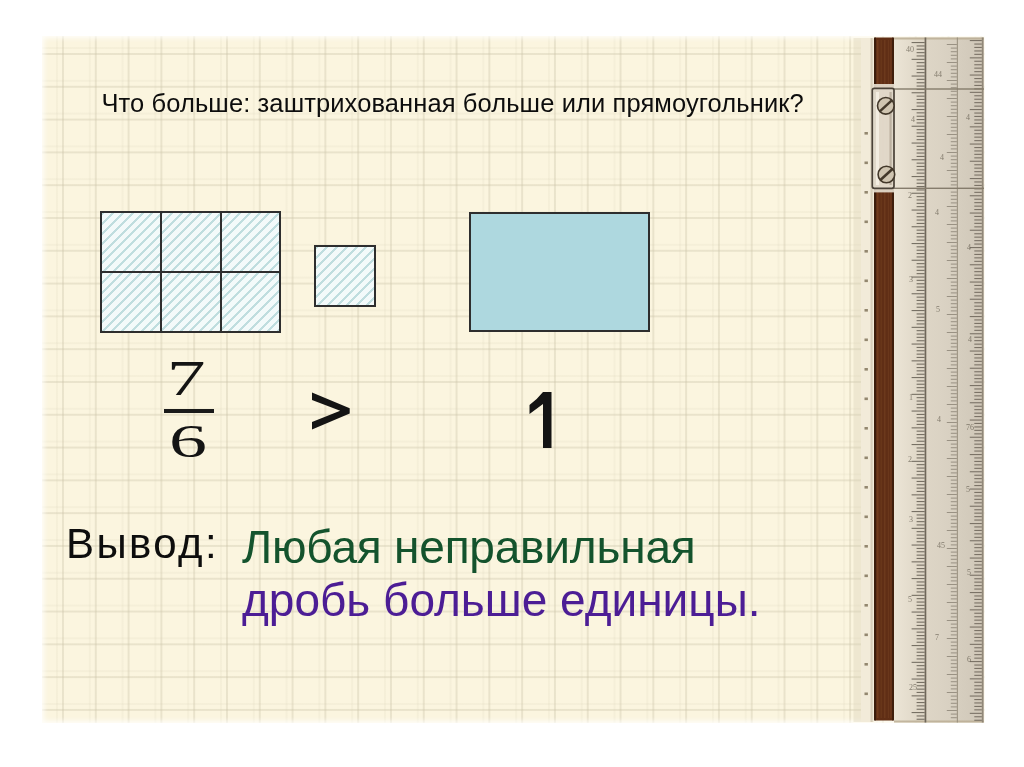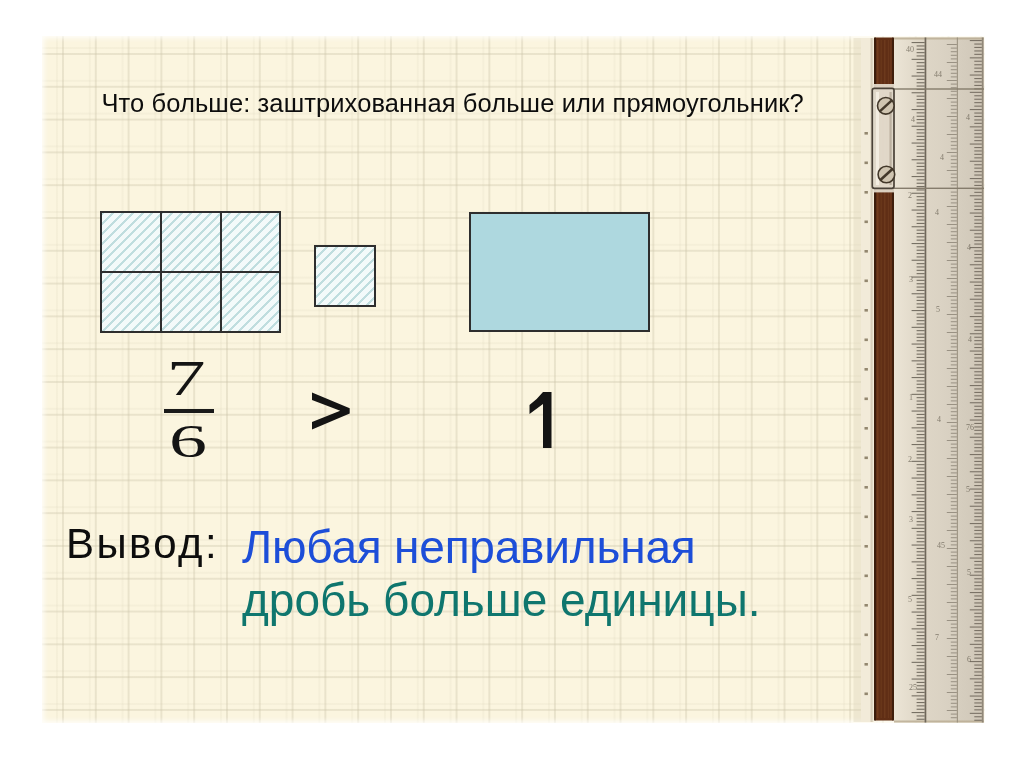--- a/index.html
+++ b/index.html
@@ -42,23 +42,23 @@
 <svg class="abs" style="left:308px;top:390px" width="46" height="42" viewBox="0 0 46 42">
 <polygon points="4,2.5 41.7,18.2 41.7,23.4 4,39.4 4,31.9 32.2,20.8 4,10" fill="#141414"></polygon>
   </svg>
 
 <svg class="abs" style="left:524px;top:388px" width="34" height="64" viewBox="0 0 34 64">
 <path d="M19 4 L27.5 4 L27.5 60 L19 60 L19 16 L5.5 26 L5.5 17 Q13 11.5 19 4 Z" fill="#141414"></path>
   </svg>
 
 <div class="abs" style="left:66px;top:522.5px;font-size:42px;line-height:1;letter-spacing:2.4px;color:#0d0d0d">Вывод:</div>
 
-<div class="abs" style="left:242px;top:524px;font-size:46px;line-height:1;letter-spacing:-0.2px;color:#1d4ed8">Любая неправильная</div>
-
-<div class="abs" style="left:242px;top:576.5px;font-size:46px;line-height:1;letter-spacing:0px;color:#0f766e">дробь больше единицы.</div>
+<div class="abs" style="left:242px;top:524px;font-size:46px;line-height:1;letter-spacing:-0.2px;color:#14532d">Любая неправильная</div>
+
+<div class="abs" style="left:242px;top:576.5px;font-size:46px;line-height:1;letter-spacing:0px;color:#4c1d95">дробь больше единицы.</div>
 
 <svg class="abs" style="left:0;top:0" width="1024" height="767" viewBox="0 0 1024 767">
 <defs>
       <linearGradient id="rbody" x1="0" y1="0" x2="1" y2="0">
 <stop offset="0" stop-color="#ece5d6"></stop>
         <stop offset="0.28" stop-color="#dfd7c7"></stop>
 <stop offset="0.55" stop-color="#dad2c3"></stop>
         <stop offset="0.8" stop-color="#d4ccbd"></stop>
 <stop offset="1" stop-color="#cfc6b7"></stop>
       </linearGradient>

